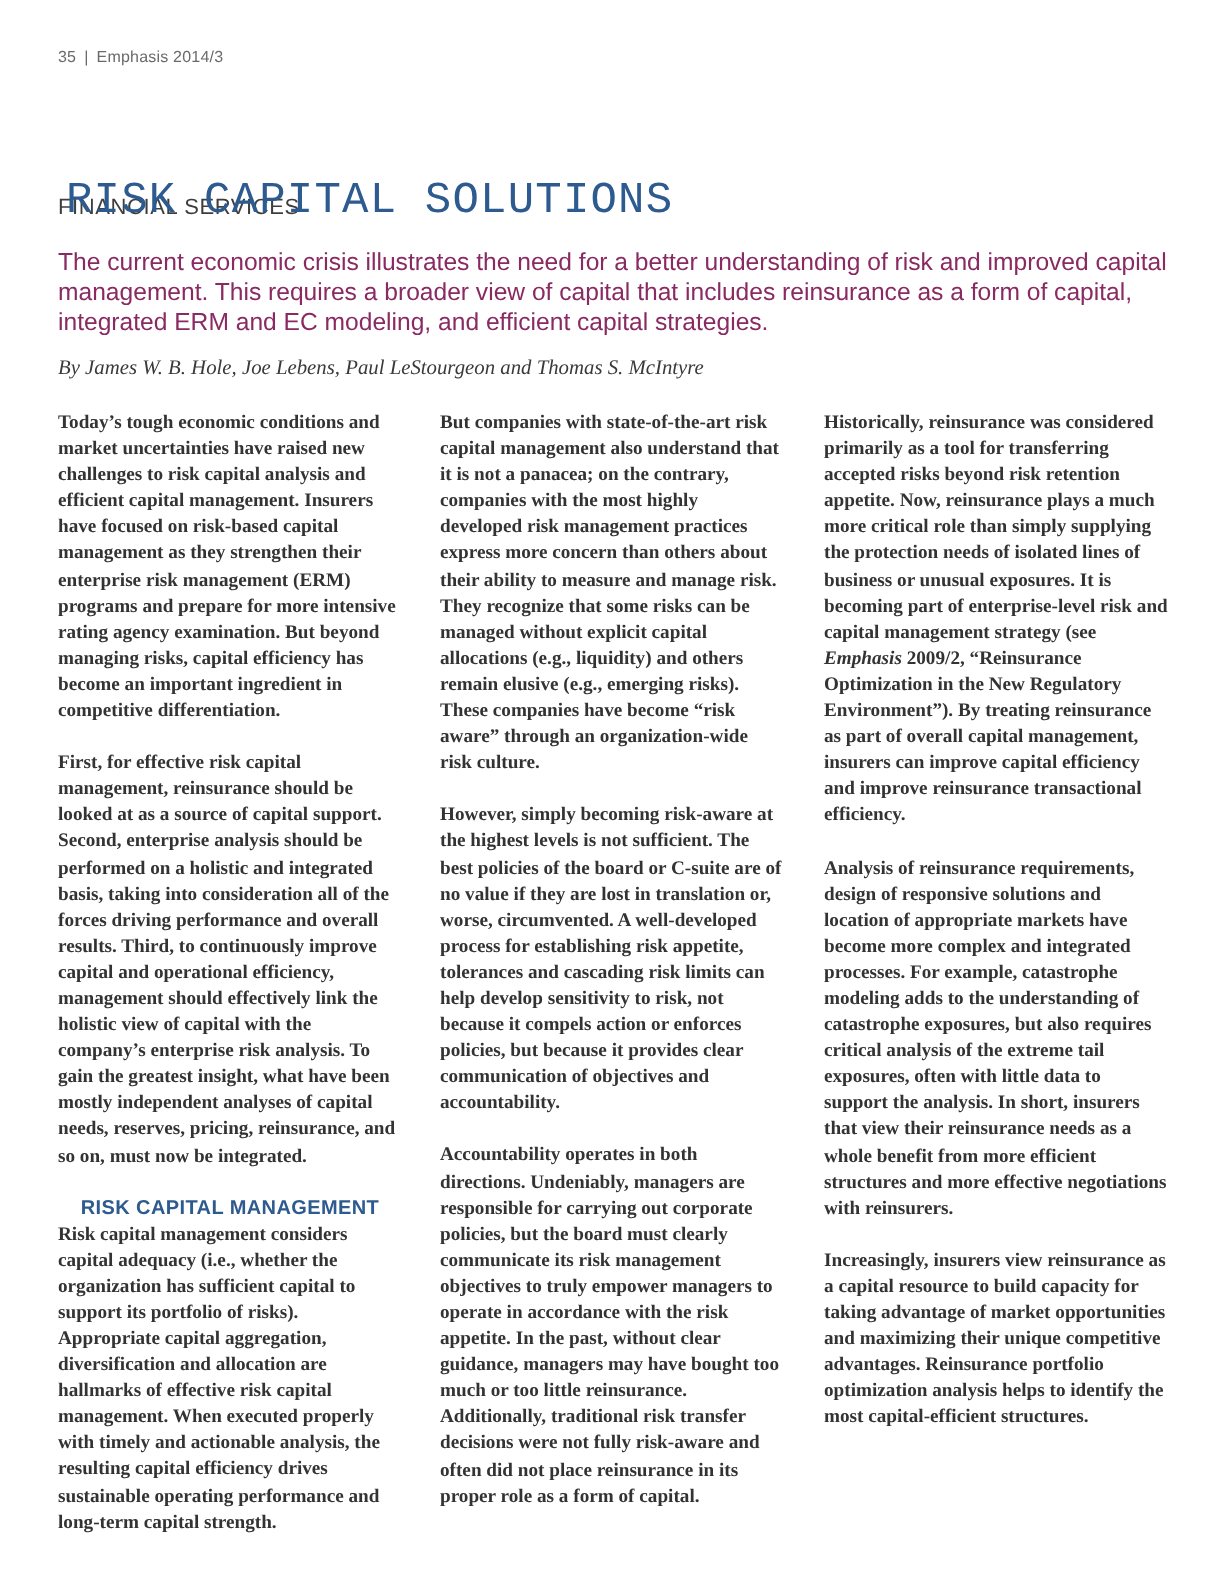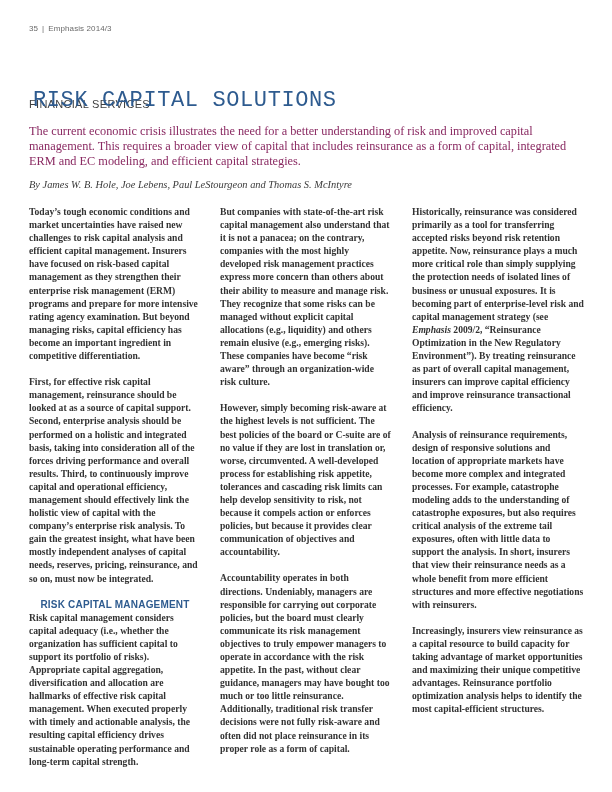--- a/index.html
+++ b/index.html
@@ -19,21 +19,21 @@
       letter-spacing: 0.3px;
       margin-top: 20px;
     }
     .title {
       position: absolute; left: 28px; top: 83px;
       font-family: "Liberation Sans", sans-serif; font-size: 22px; color: #2e5b8f;
       letter-spacing: 0.6px; font-weight: normal;
     }
     .deck {
       position: absolute; left: 29px; top: 124px; width: 560px;
-      font-family: Liberation Serif, serif; font-size: 12.3px; line-height: 15px;
+      font-family: Liberation Sans, sans-serif; font-size: 12.3px; line-height: 15px;
       color: #8a2a62;
     }
     .byline {
       position: absolute; left: 29px; top: 179px;
       font-style: italic; font-size: 10.4px; color: #3a3a3a;
     }
     .col {
       position: absolute; top: 205px; width: 172px;
       font-size: 9.6px; line-height: 13.1px; color: #333;
     }

